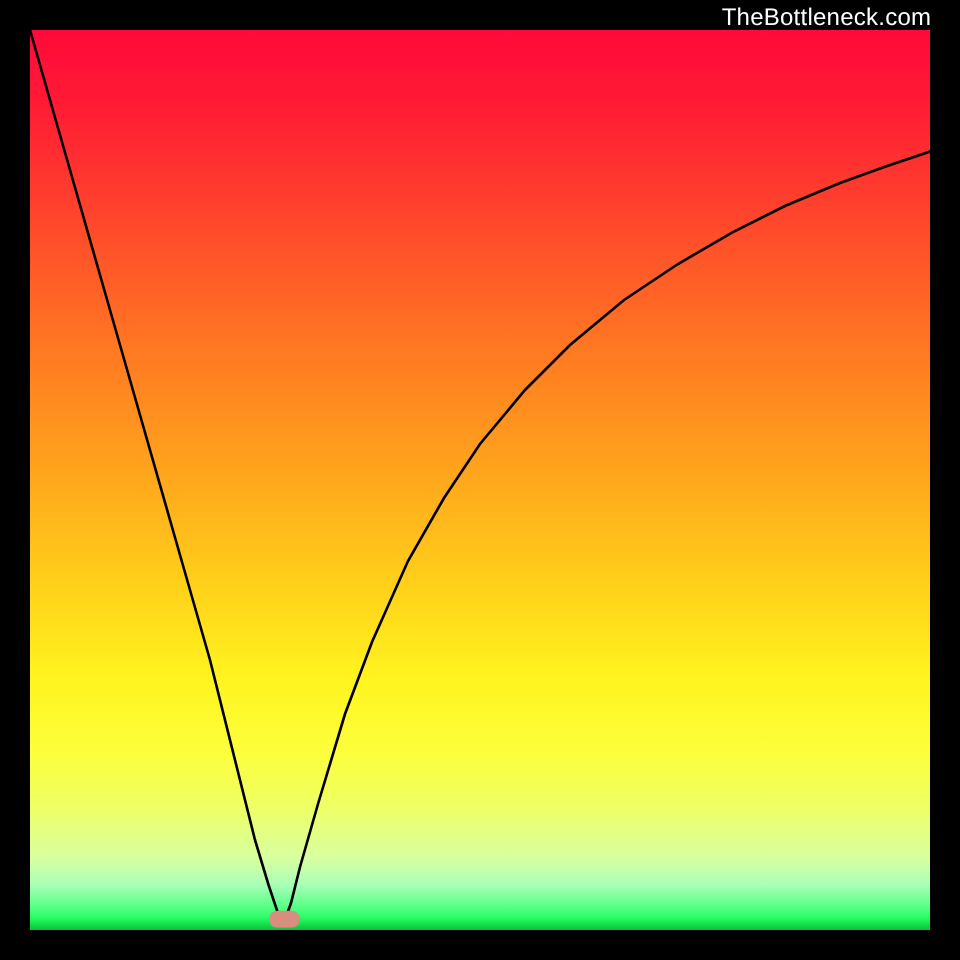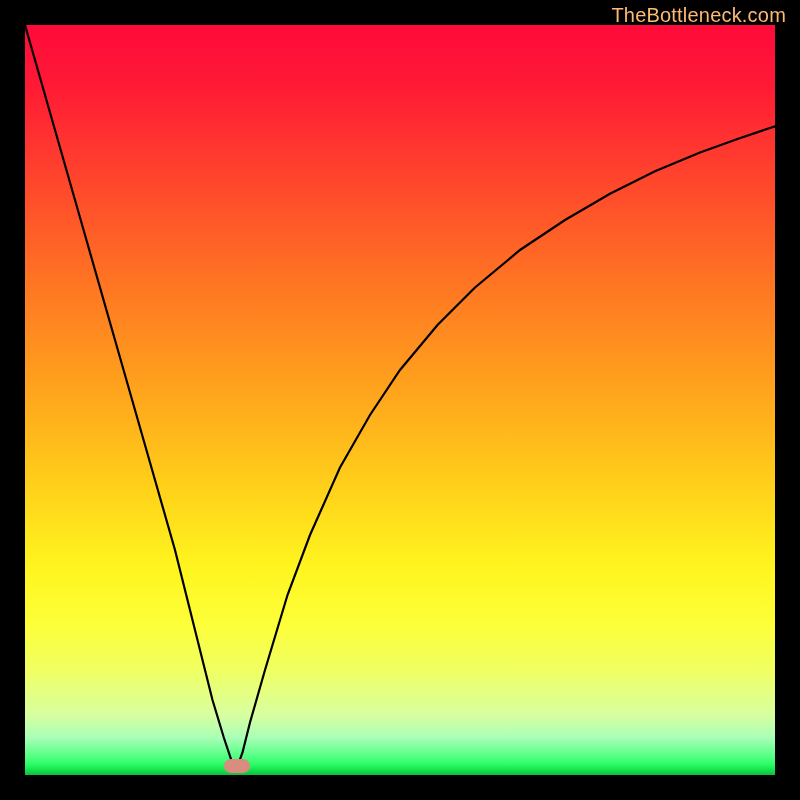--- a/index.html
+++ b/index.html
@@ -38,22 +38,22 @@
       #a9ffb7 95%,
       #55ff84 97.5%,
       #2bfc66 98.6%,
       #16e84f 99.2%,
       #0cbf3f 100%
     );
   }
   .watermark {
     position: absolute;
     top: 4px;
-    right: 14px;
-    color: #fdba74;
+    right: 24px;
+    color: #ffffff;
     font-size: 20px;
     font-weight: 500;
     letter-spacing: 0.2px;
     user-select: none;
   }
   .marker {
     position: absolute;
     width: 26px;
     height: 14px;
     border-radius: 7px;

